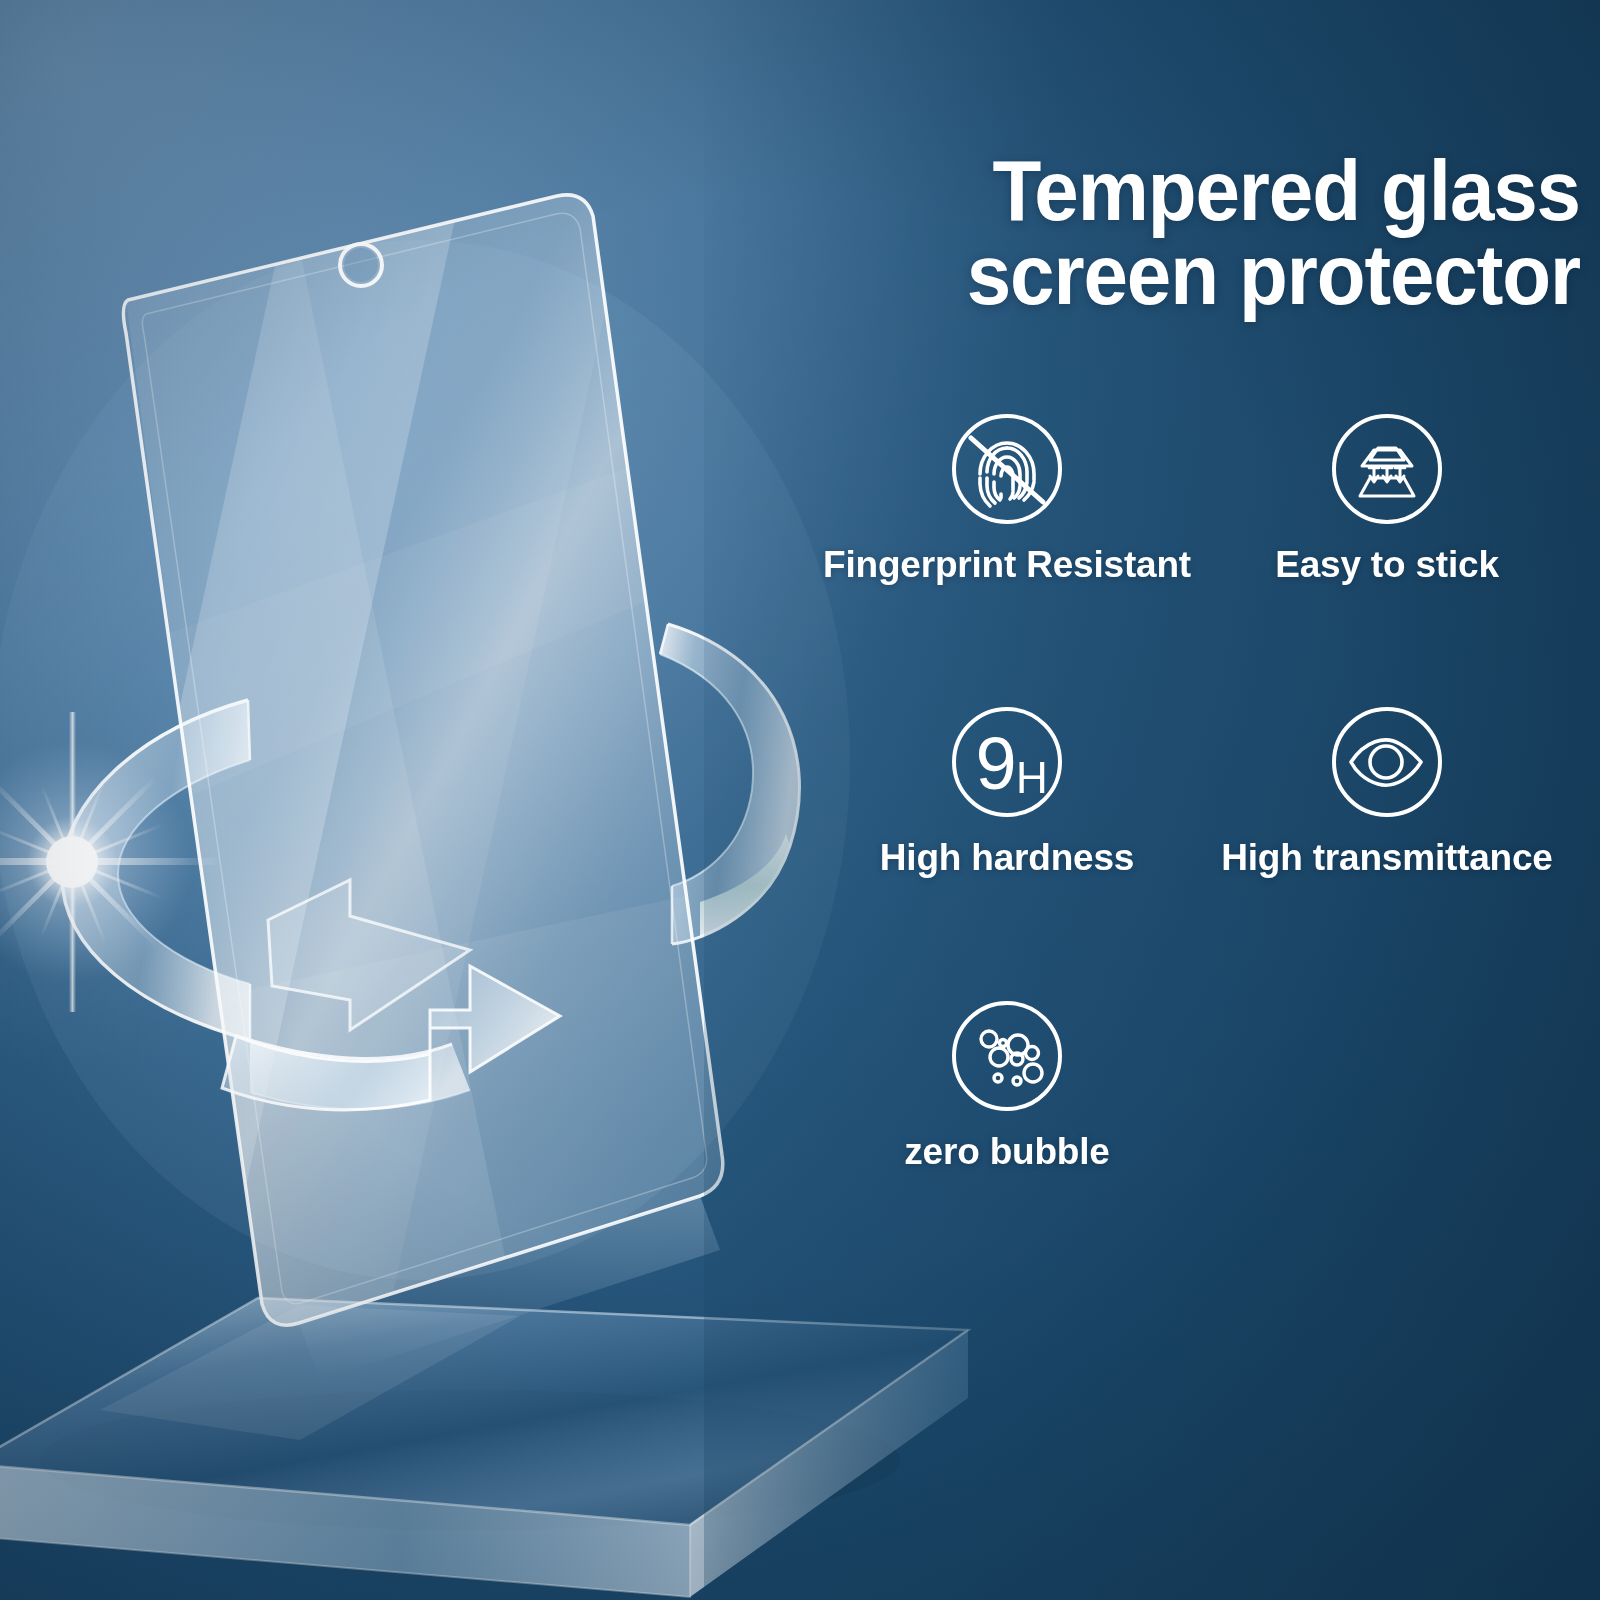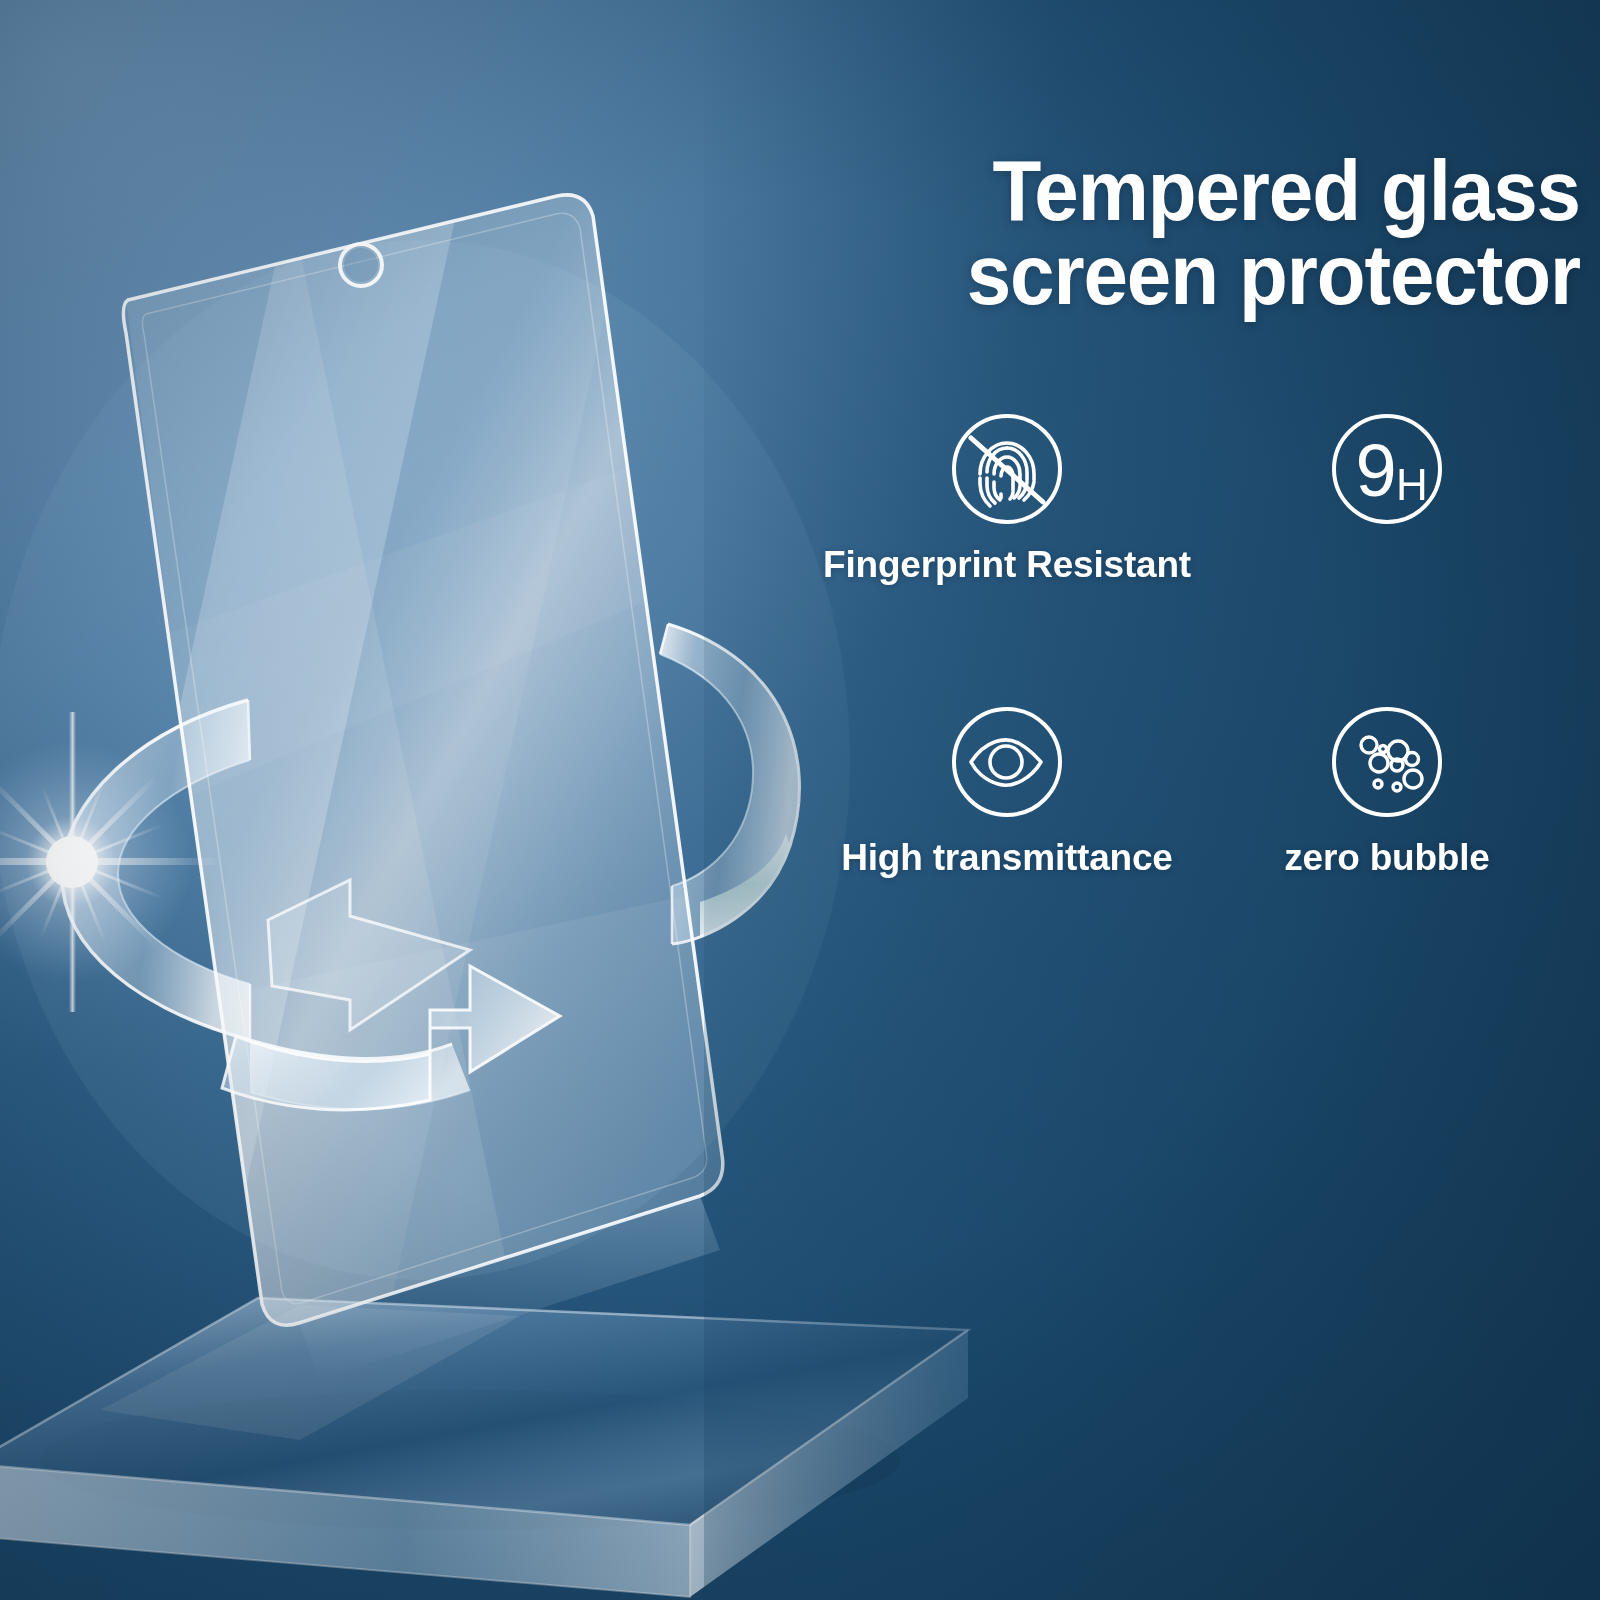--- a/index.html
+++ b/index.html
@@ -283,27 +283,43 @@
           <path d="M67 84 a7 9 0 0 1 -3 7"></path>
           <path d="M74 78 a14 16 0 0 1 -6 12"></path>
           <path d="M81 74 a21 23 0 0 1 -8 16"></path>
           <path d="M88 74 a28 30 0 0 1 -10 18"></path>
         </g>
         <path d="M25 30 L97 94" stroke-width="5"></path>
       </svg>
       <div class="flabel">Fingerprint Resistant</div>
     </div>
 
+    <div class="feature">
+      <svg class="ico" viewBox="0 0 122 122" fill="none" stroke="#ffffff" stroke-width="4" stroke-linecap="round" stroke-linejoin="round">
+        <circle cx="61" cy="61" r="53"></circle>
+        <path d="M44 52 L52 40 L70 40 L78 52 Z" stroke-width="3"></path>
+        <path d="M36 58 L48 42 L74 42 L86 58 Z" stroke-width="3"></path>
+        <path d="M34 88 L44 70 L78 70 L88 88 Z" stroke-width="3"></path>
+        <g stroke-width="3">
+          <path d="M48 60 L48 72 M44 68 L48 74 L52 68"></path>
+          <path d="M61 60 L61 72 M57 68 L61 74 L65 68"></path>
+          <path d="M74 60 L74 72 M70 68 L74 74 L78 68"></path>
+        </g>
+        <path d="M43 60 L53 60 M56 60 L66 60 M69 60 L79 60" stroke-width="2.6"></path>
+      </svg>
+      <div class="flabel">Easy to stick</div>
+    </div>
 
     <div class="feature">
       <svg class="ico" viewBox="0 0 122 122">
         <circle cx="61" cy="61" r="53" fill="none" stroke="#ffffff" stroke-width="4"></circle>
         <text x="50" y="88" text-anchor="middle" fill="#ffffff" font-family="Liberation Sans, sans-serif" font-size="74" font-weight="300">9</text>
         <text x="86" y="92" text-anchor="middle" fill="#ffffff" font-family="Liberation Sans, sans-serif" font-size="44" font-weight="300">H</text>
       </svg>
+      <div class="flabel">High hardness</div>
     </div>
 
     <div class="feature wide">
       <svg class="ico" viewBox="0 0 122 122" fill="none" stroke="#ffffff" stroke-width="4" stroke-linejoin="round">
         <circle cx="61" cy="61" r="53"></circle>
         <path d="M25 61 C 39 40, 59 34, 74 43 C 86 50, 92 58, 95 61 C 86 76, 68 88, 52 83 C 38 79, 29 69, 25 61 Z" stroke-width="3.6"></path>
         <circle cx="60" cy="61" r="16" stroke-width="3.6"></circle>
       </svg>
       <div class="flabel">High transmittance</div>
     </div>

